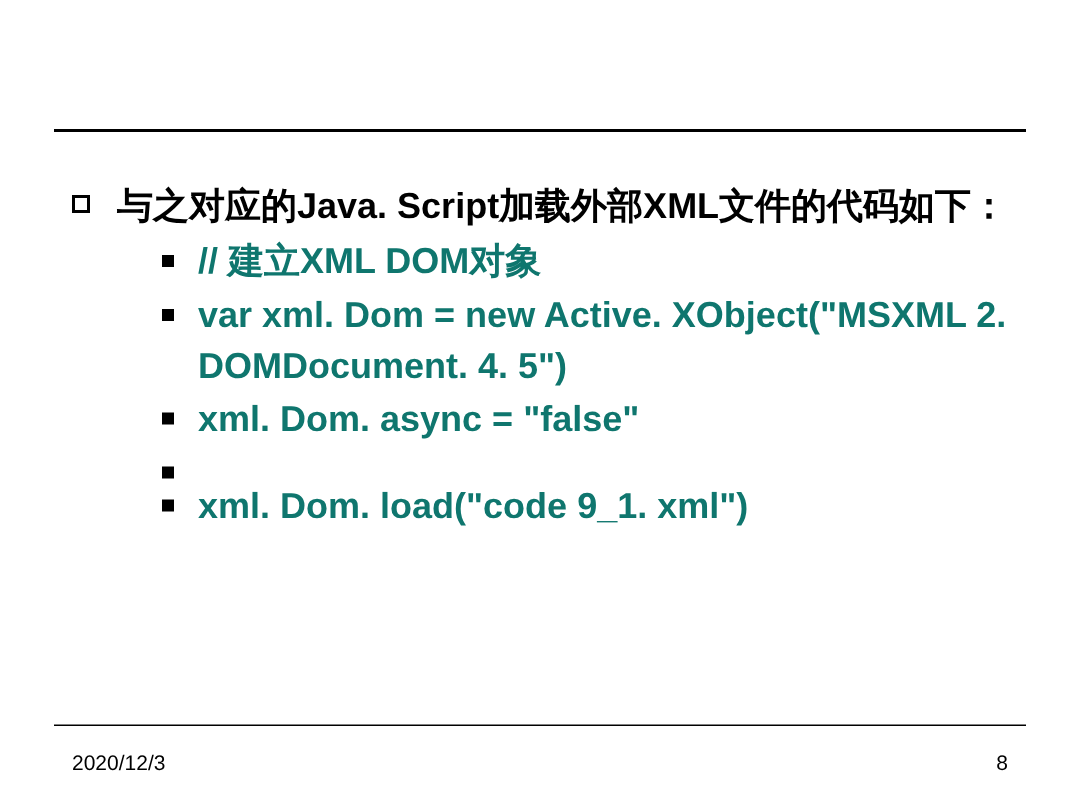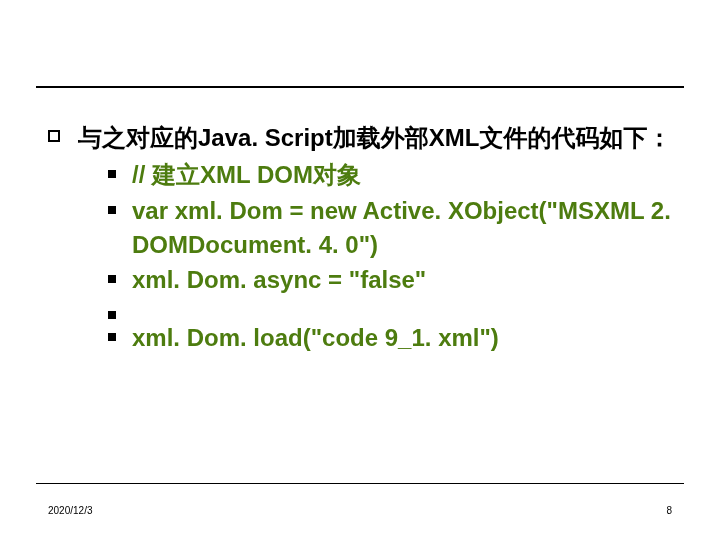--- a/index.html
+++ b/index.html
@@ -63,37 +63,37 @@
     height: 8px;
     background: #000;
     margin-top: 12px;
     margin-right: 16px;
     flex: 0 0 auto;
   }
   .inner-text {
     font-size: 24px;
     font-weight: bold;
     line-height: 1.4;
-    color: #4d7c0f;
+    color: #0f766e;
   }
   .hr-bottom {
     position: absolute;
     bottom: 56px;
     left: 36px;
     right: 36px;
     border-top: 1px solid #000;
   }
   .footer {
     position: absolute;
     bottom: 24px;
     left: 48px;
     right: 48px;
     display: flex;
     justify-content: space-between;
-    font-size: 10px;
+    font-size: 14px;
     color: #000;
   }
 </style>
 </head>
 <body>
 
 <div class="slide">
 
   <div class="hr-top"></div>
 
@@ -102,21 +102,21 @@
       <div class="outer-bullet"></div>
       <div style="flex:1">
         <div class="outer-text">与之对应的Java. Script加载外部XML文件的代码如下：</div>
         <div class="inner-list">
           <div class="inner-item">
             <div class="inner-bullet"></div>
             <div class="inner-text">// 建立XML DOM对象</div>
           </div>
           <div class="inner-item">
             <div class="inner-bullet"></div>
-            <div class="inner-text">var xml. Dom = new Active. XObject("MSXML 2. DOMDocument. 4. 0")</div>
+            <div class="inner-text">var xml. Dom = new Active. XObject("MSXML 2. DOMDocument. 4. 5")</div>
           </div>
           <div class="inner-item">
             <div class="inner-bullet"></div>
             <div class="inner-text">xml. Dom. async = "false"</div>
           </div>
           <div class="inner-item">
             <div class="inner-bullet"></div>
           </div>
           <div class="inner-item">
             <div class="inner-bullet"></div>

